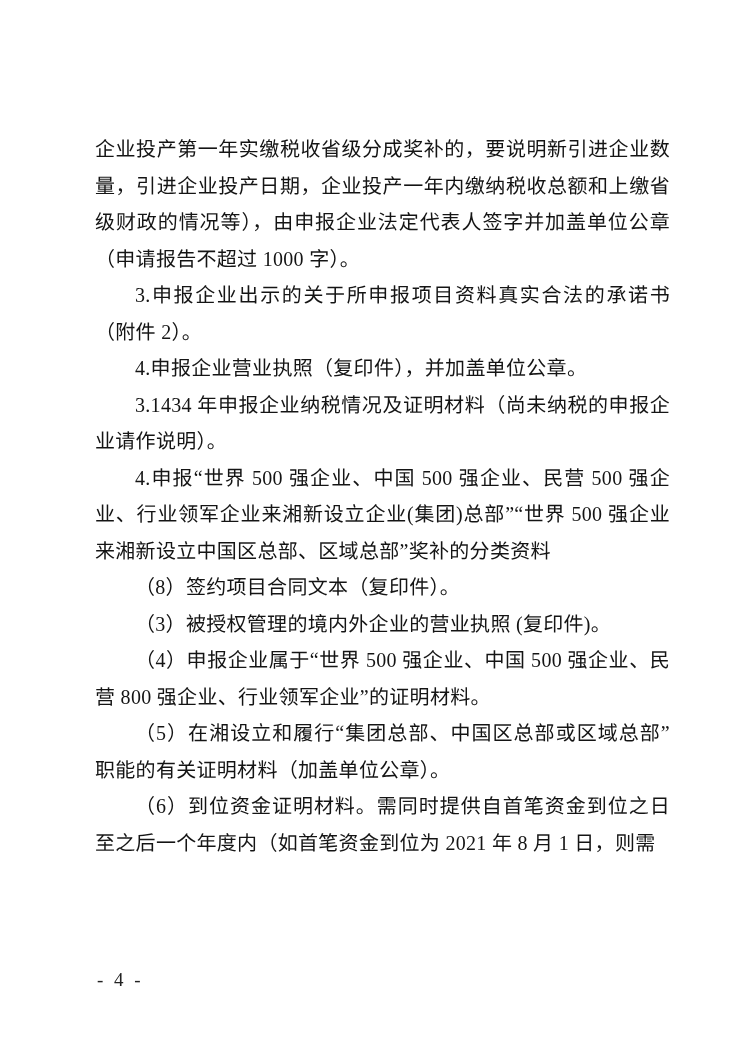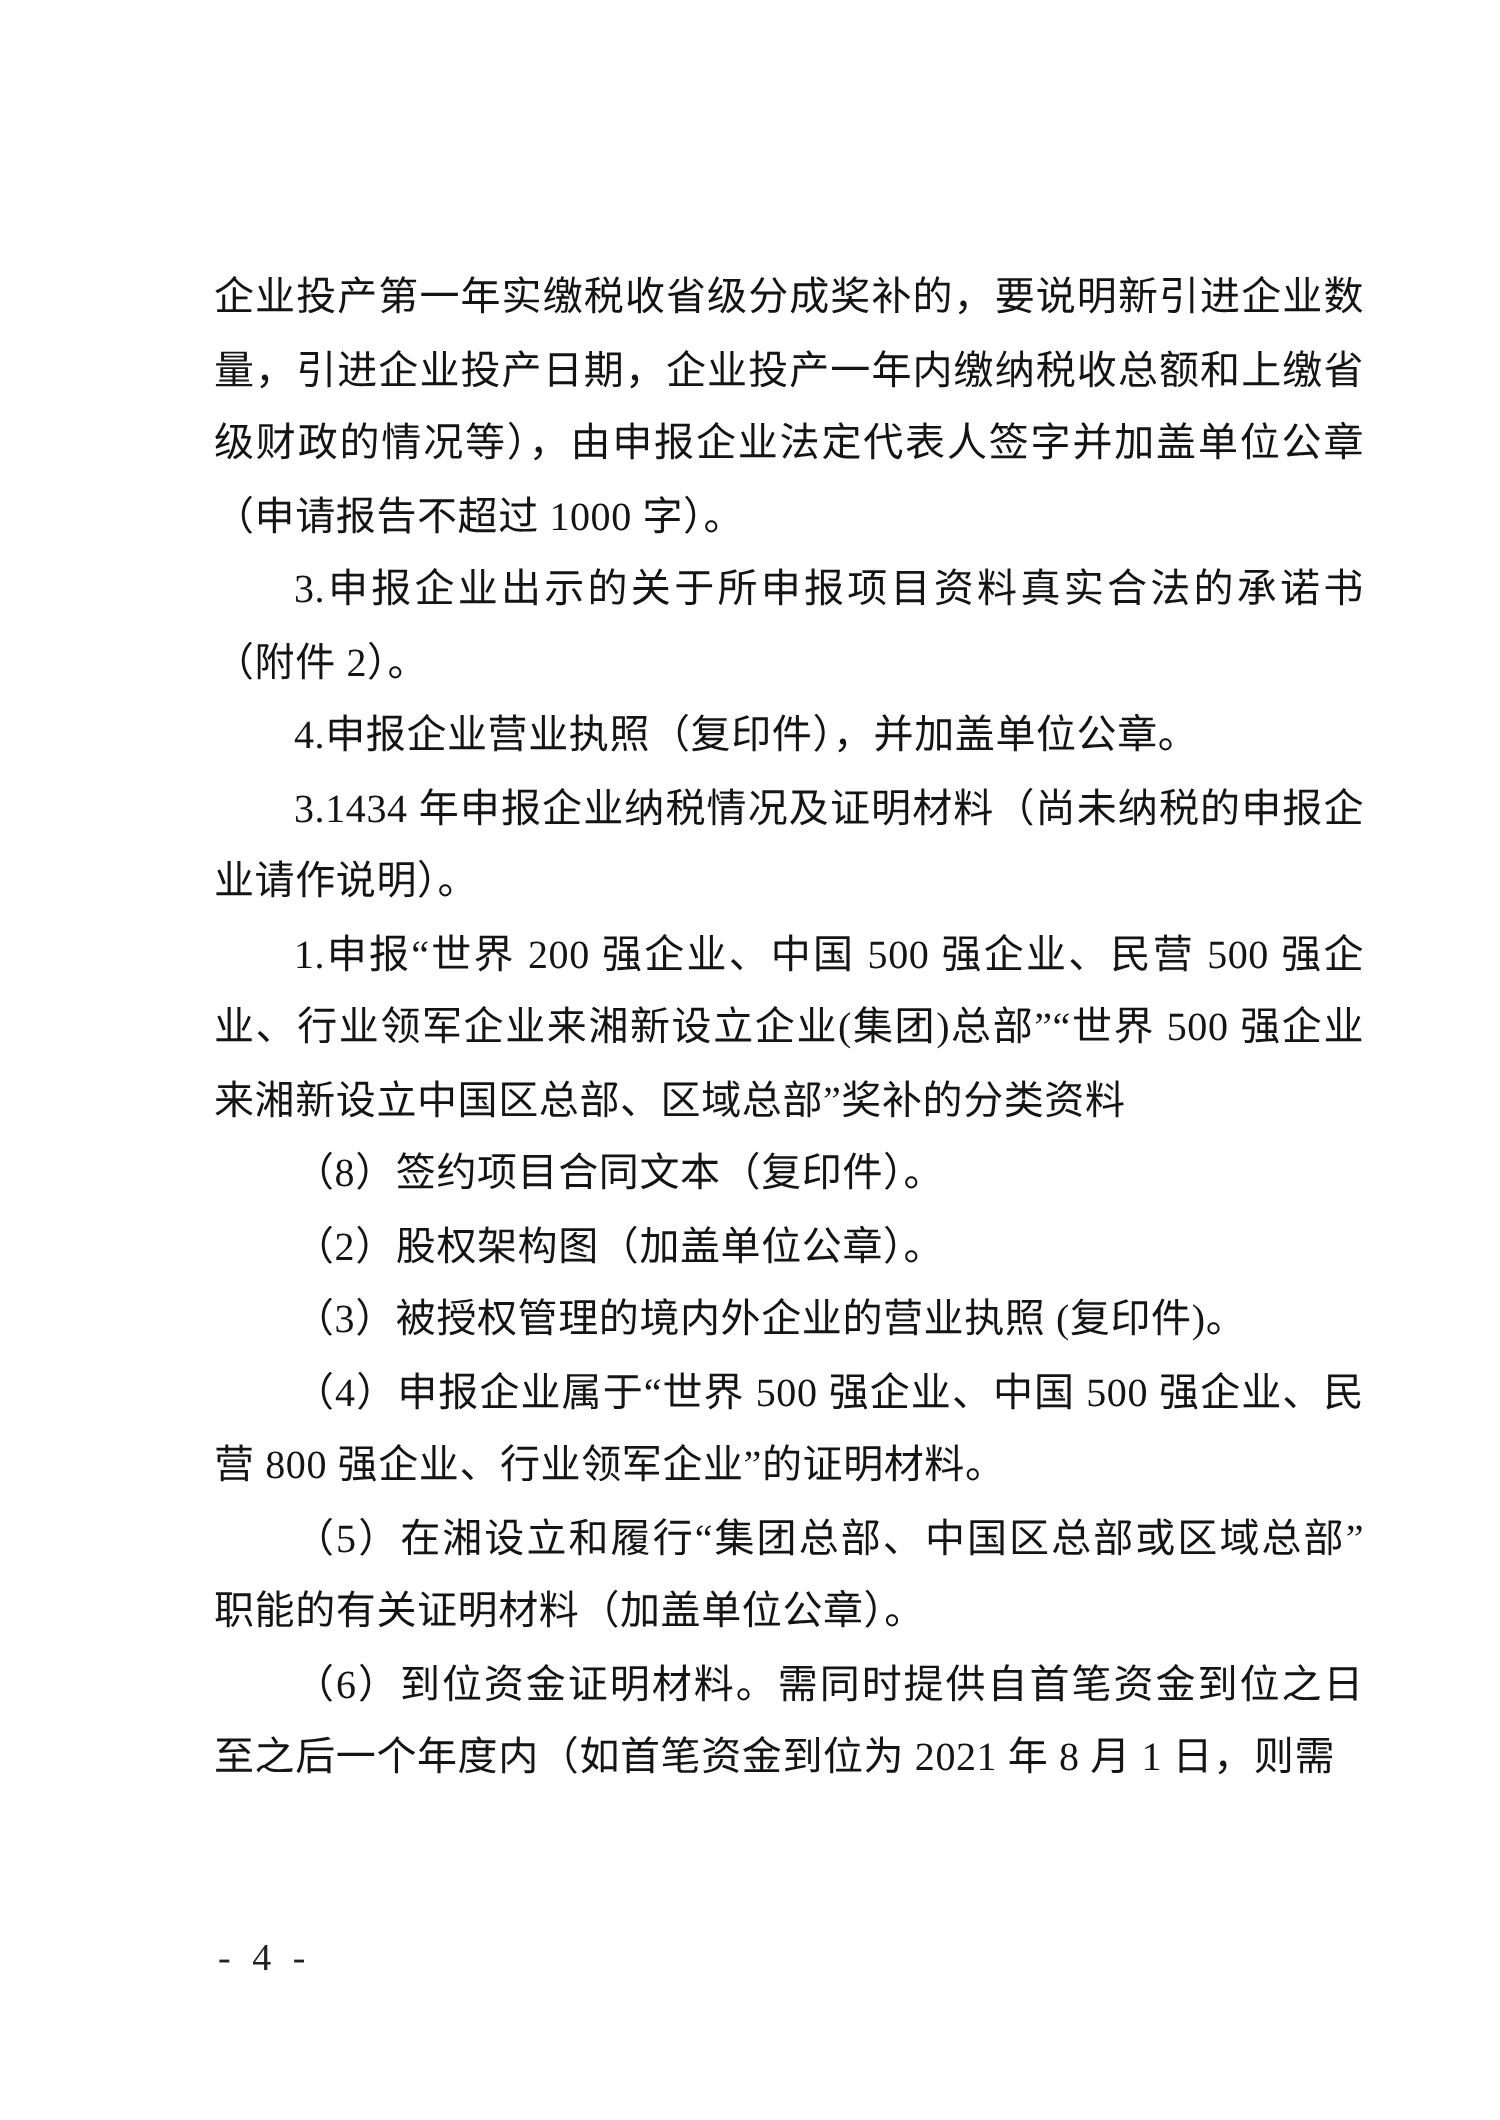--- a/index.html
+++ b/index.html
@@ -15,21 +15,20 @@
     font-family: "Liberation Serif", "DejaVu Serif", serif;
     color: #141414;
     overflow: hidden;
   }
   .page {
     position: absolute;
     left: 0; top: 0;
     width: 648px;
     height: 1060px;
     background: #ffffff;
-    margin-left: 12px;
   }
   .content {
     position: absolute;
     left: 95px;
     top: 131px;
     width: 575px;
     font-size: 20px;
     line-height: 36.5px;
     text-align: justify;
     text-justify: inter-ideograph;
@@ -58,23 +57,22 @@
 </head>
 <body>
 
 <div class="page">
 
   <div class="content">
     <p class="flush">企业投产第一年实缴税收省级分成奖补的，要说明新引进企业数量，引进企业投产日期，企业投产一年内缴纳税收总额和上缴省级财政的情况等），由申报企业法定代表人签字并加盖单位公章（申请报告不超过 1000 字）。</p>
     <p>3.申报企业出示的关于所申报项目资料真实合法的承诺书（附件 2）。</p>
     <p>4.申报企业营业执照（复印件），并加盖单位公章。</p>
     <p>3.1434 年申报企业纳税情况及证明材料（尚未纳税的申报企业请作说明）。</p>
-    <p>1.申报“世界 200 强企业、中国 500 强企业、民营 500 强企业、行业领军企业来湘新设立企业(集团)总部”“世界 500 强企业来湘新设立中国区总部、区域总部”奖补的分类资料</p>
+    <p>4.申报“世界 500 强企业、中国 500 强企业、民营 500 强企业、行业领军企业来湘新设立企业(集团)总部”“世界 500 强企业来湘新设立中国区总部、区域总部”奖补的分类资料</p>
     <p>（8）签约项目合同文本（复印件）。</p>
-    <p>（2）股权架构图（加盖单位公章）。</p>
     <p>（3）被授权管理的境内外企业的营业执照 (复印件)。</p>
     <p>（4）申报企业属于“世界 500 强企业、中国 500 强企业、民营 800 强企业、行业领军企业”的证明材料。</p>
     <p>（5）在湘设立和履行“集团总部、中国区总部或区域总部”职能的有关证明材料（加盖单位公章）。</p>
     <p>（6）到位资金证明材料。需同时提供自首笔资金到位之日至之后一个年度内（如首笔资金到位为 2021 年 8 月 1 日，则需</p>
   </div>
 
   <div class="page-number">- 4 -</div>
 
 </div>
 

